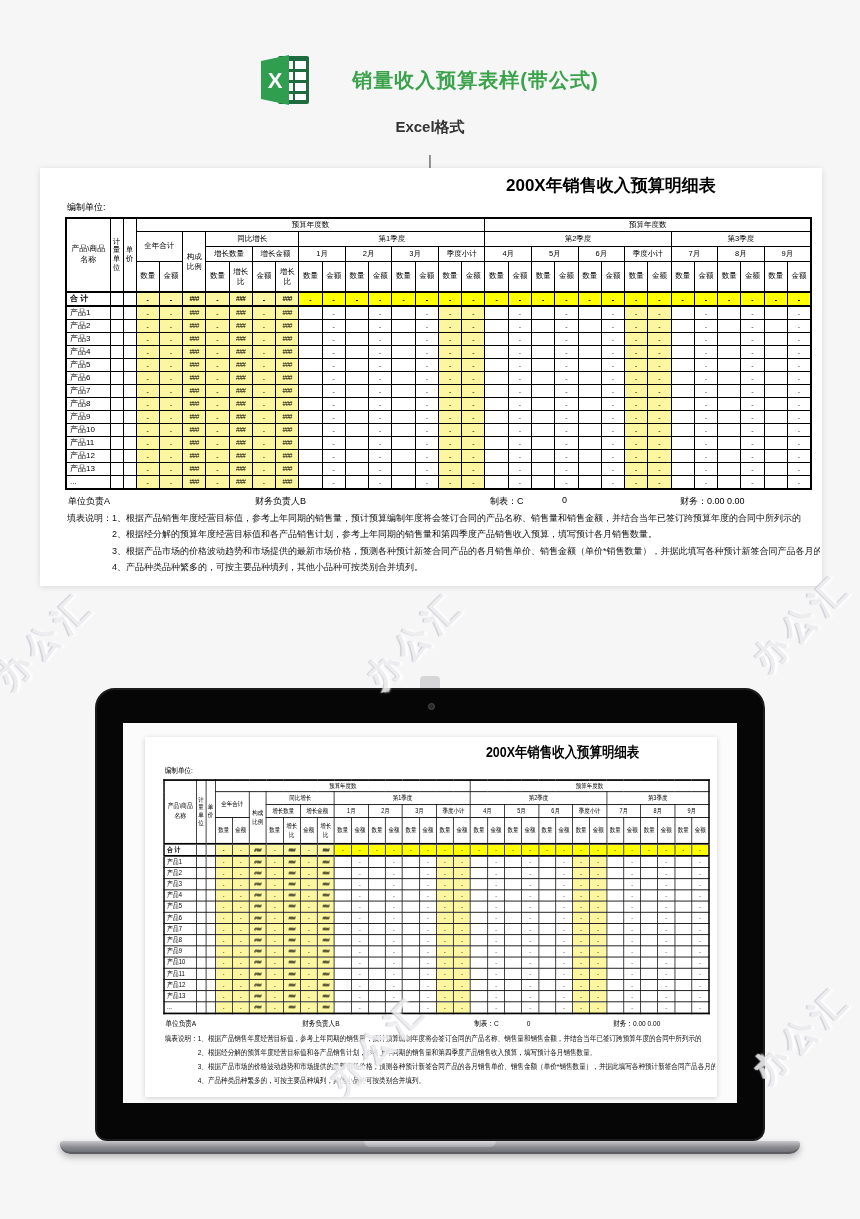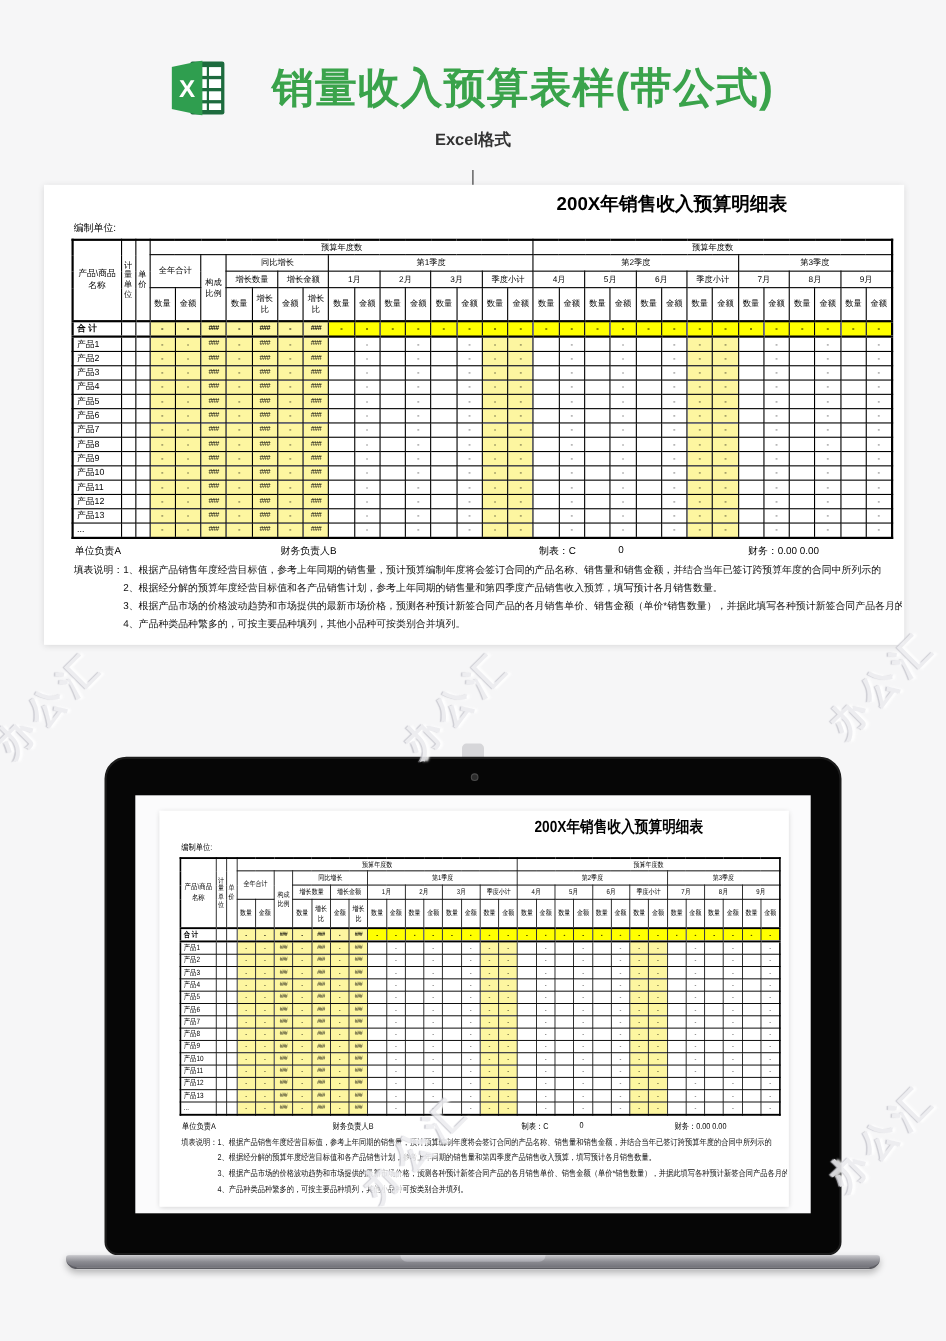--- a/index.html
+++ b/index.html
@@ -1,21 +1,21 @@
 <!DOCTYPE html>
 <html><head>
 <meta charset="utf-8">
 <style>
   html,body{margin:0;padding:0;background:#f6f6f7;}
   .page{position:relative;width:860px;height:1219px;background:#f6f6f7;overflow:hidden;
         font-family:"Liberation Sans","DejaVu Sans",sans-serif;}
   
   .hero{position:absolute;top:0;left:0;right:0;}
   .hero-row{display:flex;justify-content:center;align-items:center;gap:42px;margin-top:54px;height:52px;}
-  .hero-title{margin:0;font-size:38px;font-weight:700;color:#3aa34b;letter-spacing:1px;white-space:nowrap;}
+  .hero-title{margin:0;font-size:20px;font-weight:700;color:#3aa34b;letter-spacing:1px;white-space:nowrap;}
   .hero-sub{margin-top:12px;display:flex;justify-content:center;align-items:center;gap:15px;
             font-size:15px;font-weight:700;color:#333;flex-direction:column;}
   .hero-sub .sep{color:#555;font-weight:400;}
   
   .sheet-top{position:absolute;left:40px;top:168px;z-index:5;box-shadow:0 1px 6px rgba(0,0,0,.12);}
   .sheet{position:relative;width:782px;height:418px;background:#fff;overflow:hidden;color:#000;}
   .sheet-title{position:absolute;top:6px;left:73%;transform:translateX(-50%);
                font-size:17px;font-weight:600;white-space:nowrap;}
   .sheet-unit{position:absolute;left:27px;top:33px;font-size:9px;}
   table.budget{position:absolute;left:25px;top:49px;width:747px;border-collapse:collapse;

